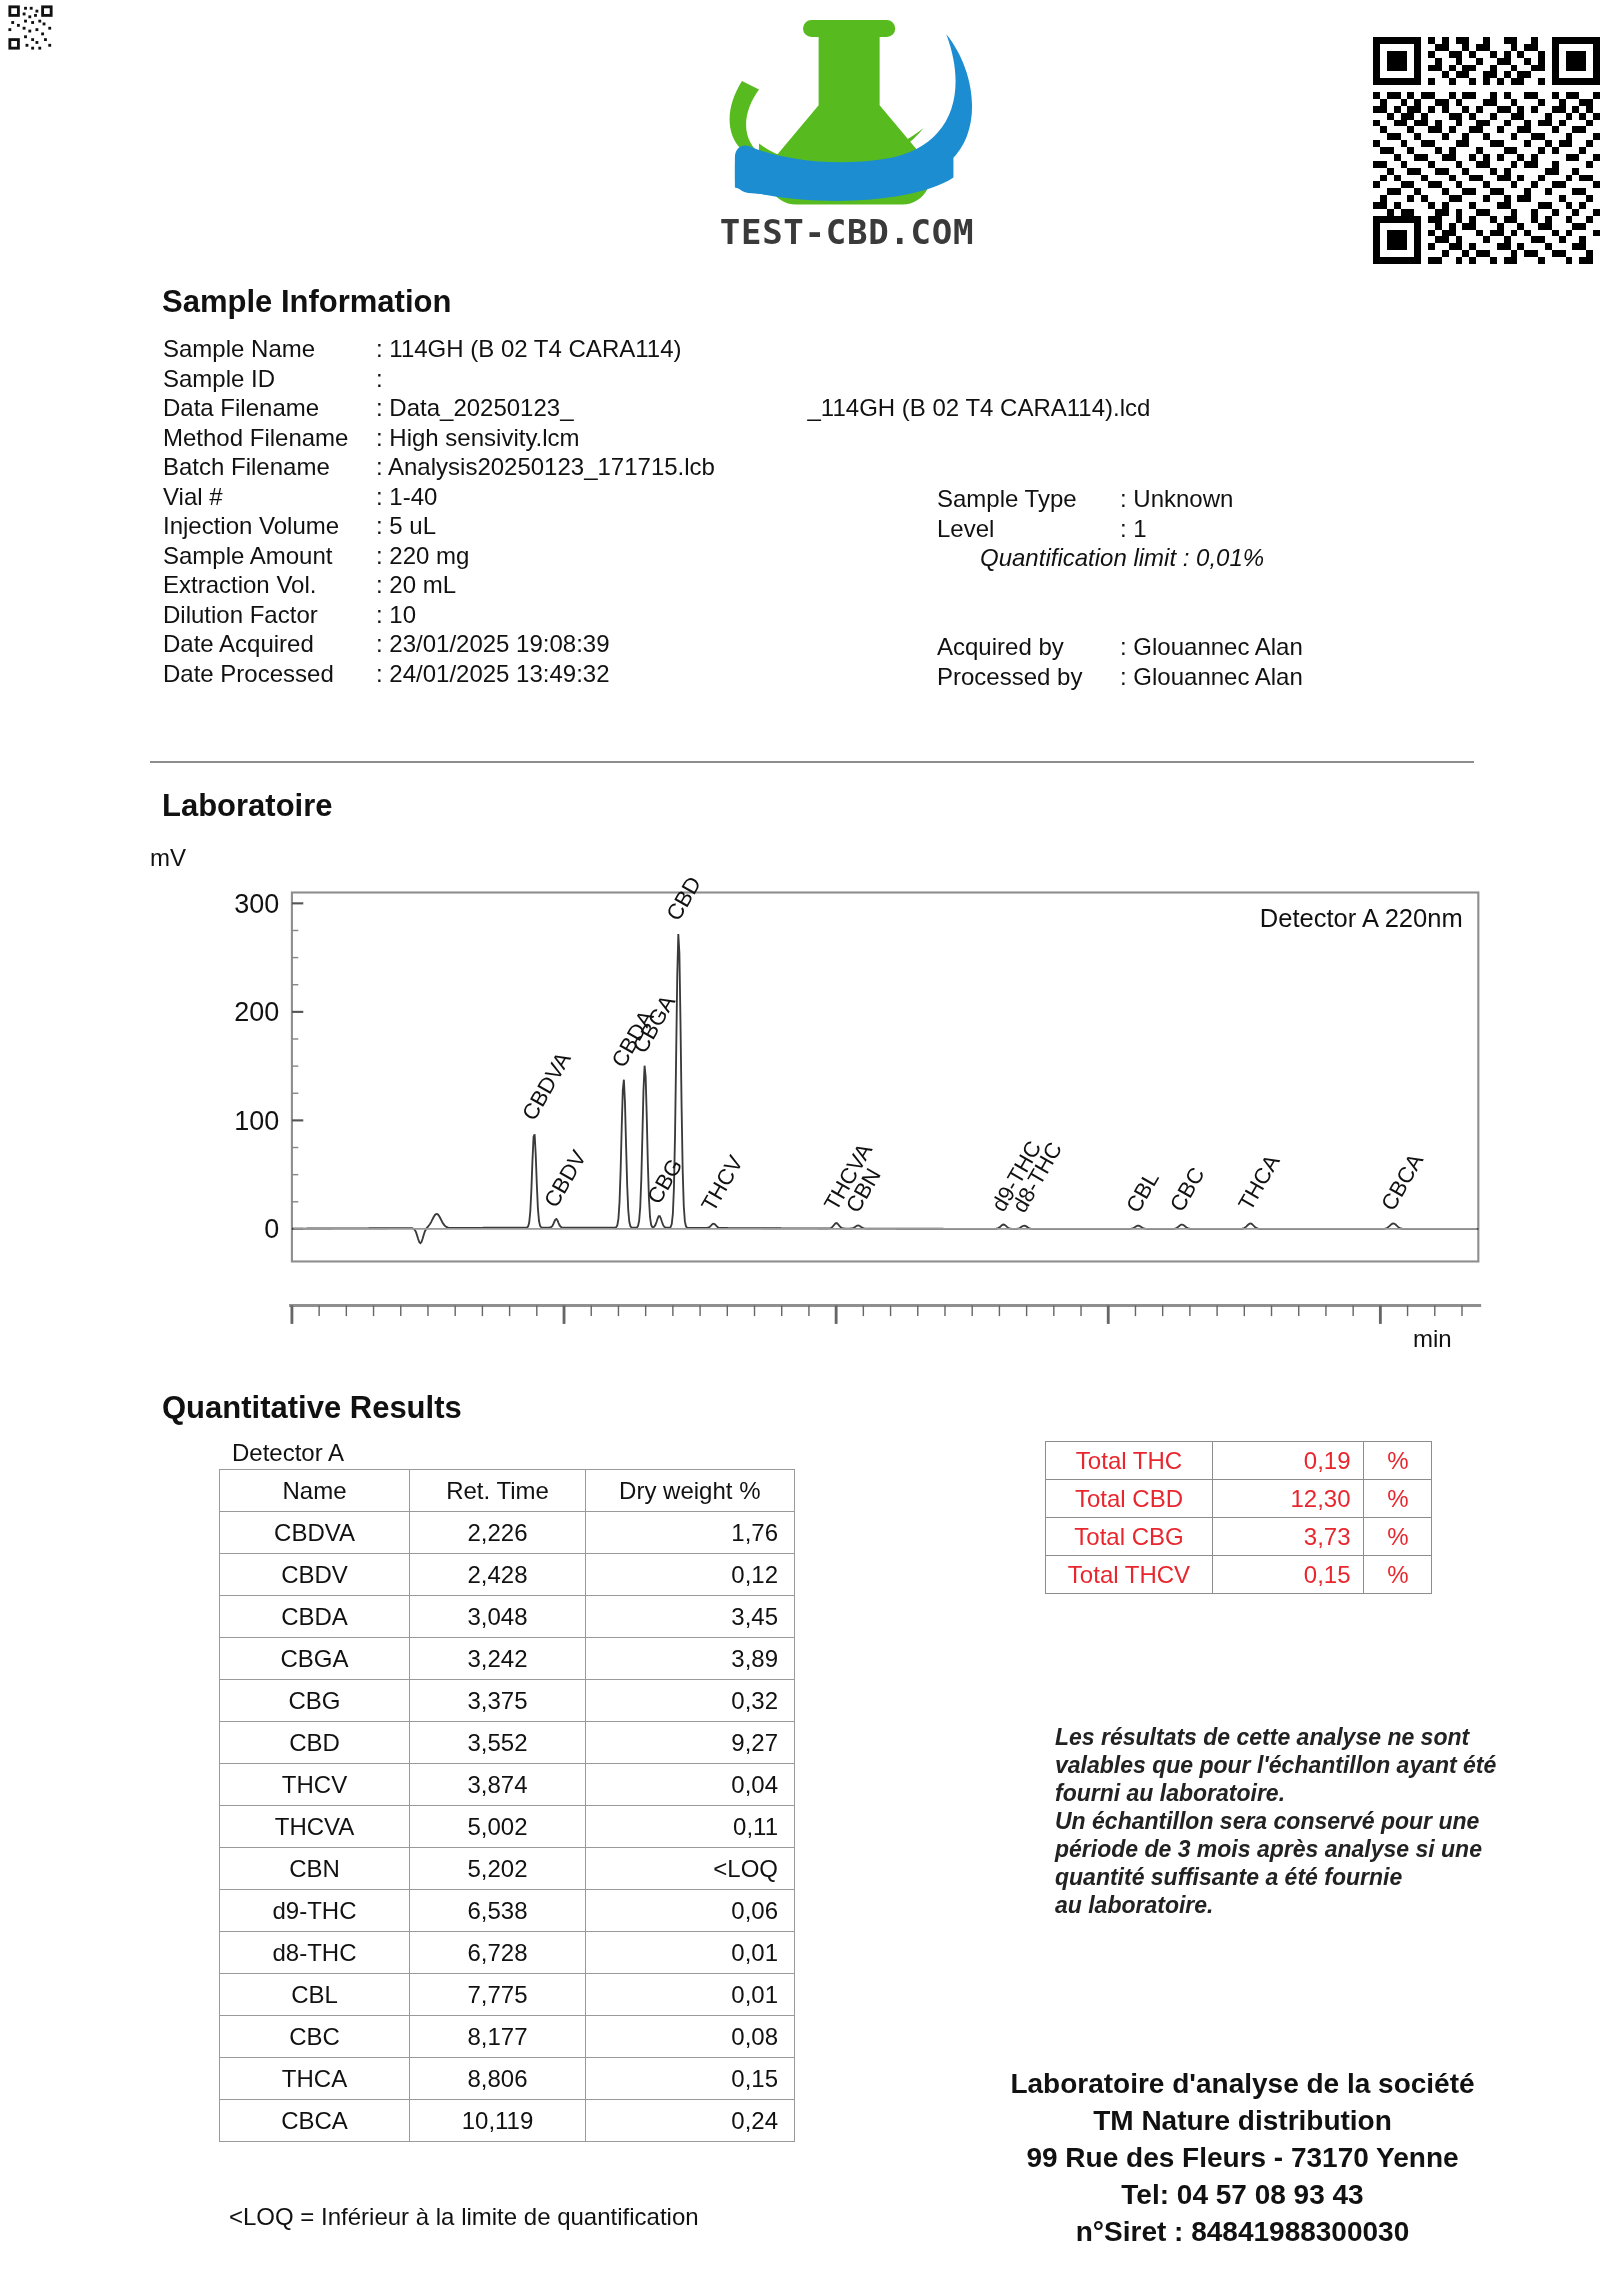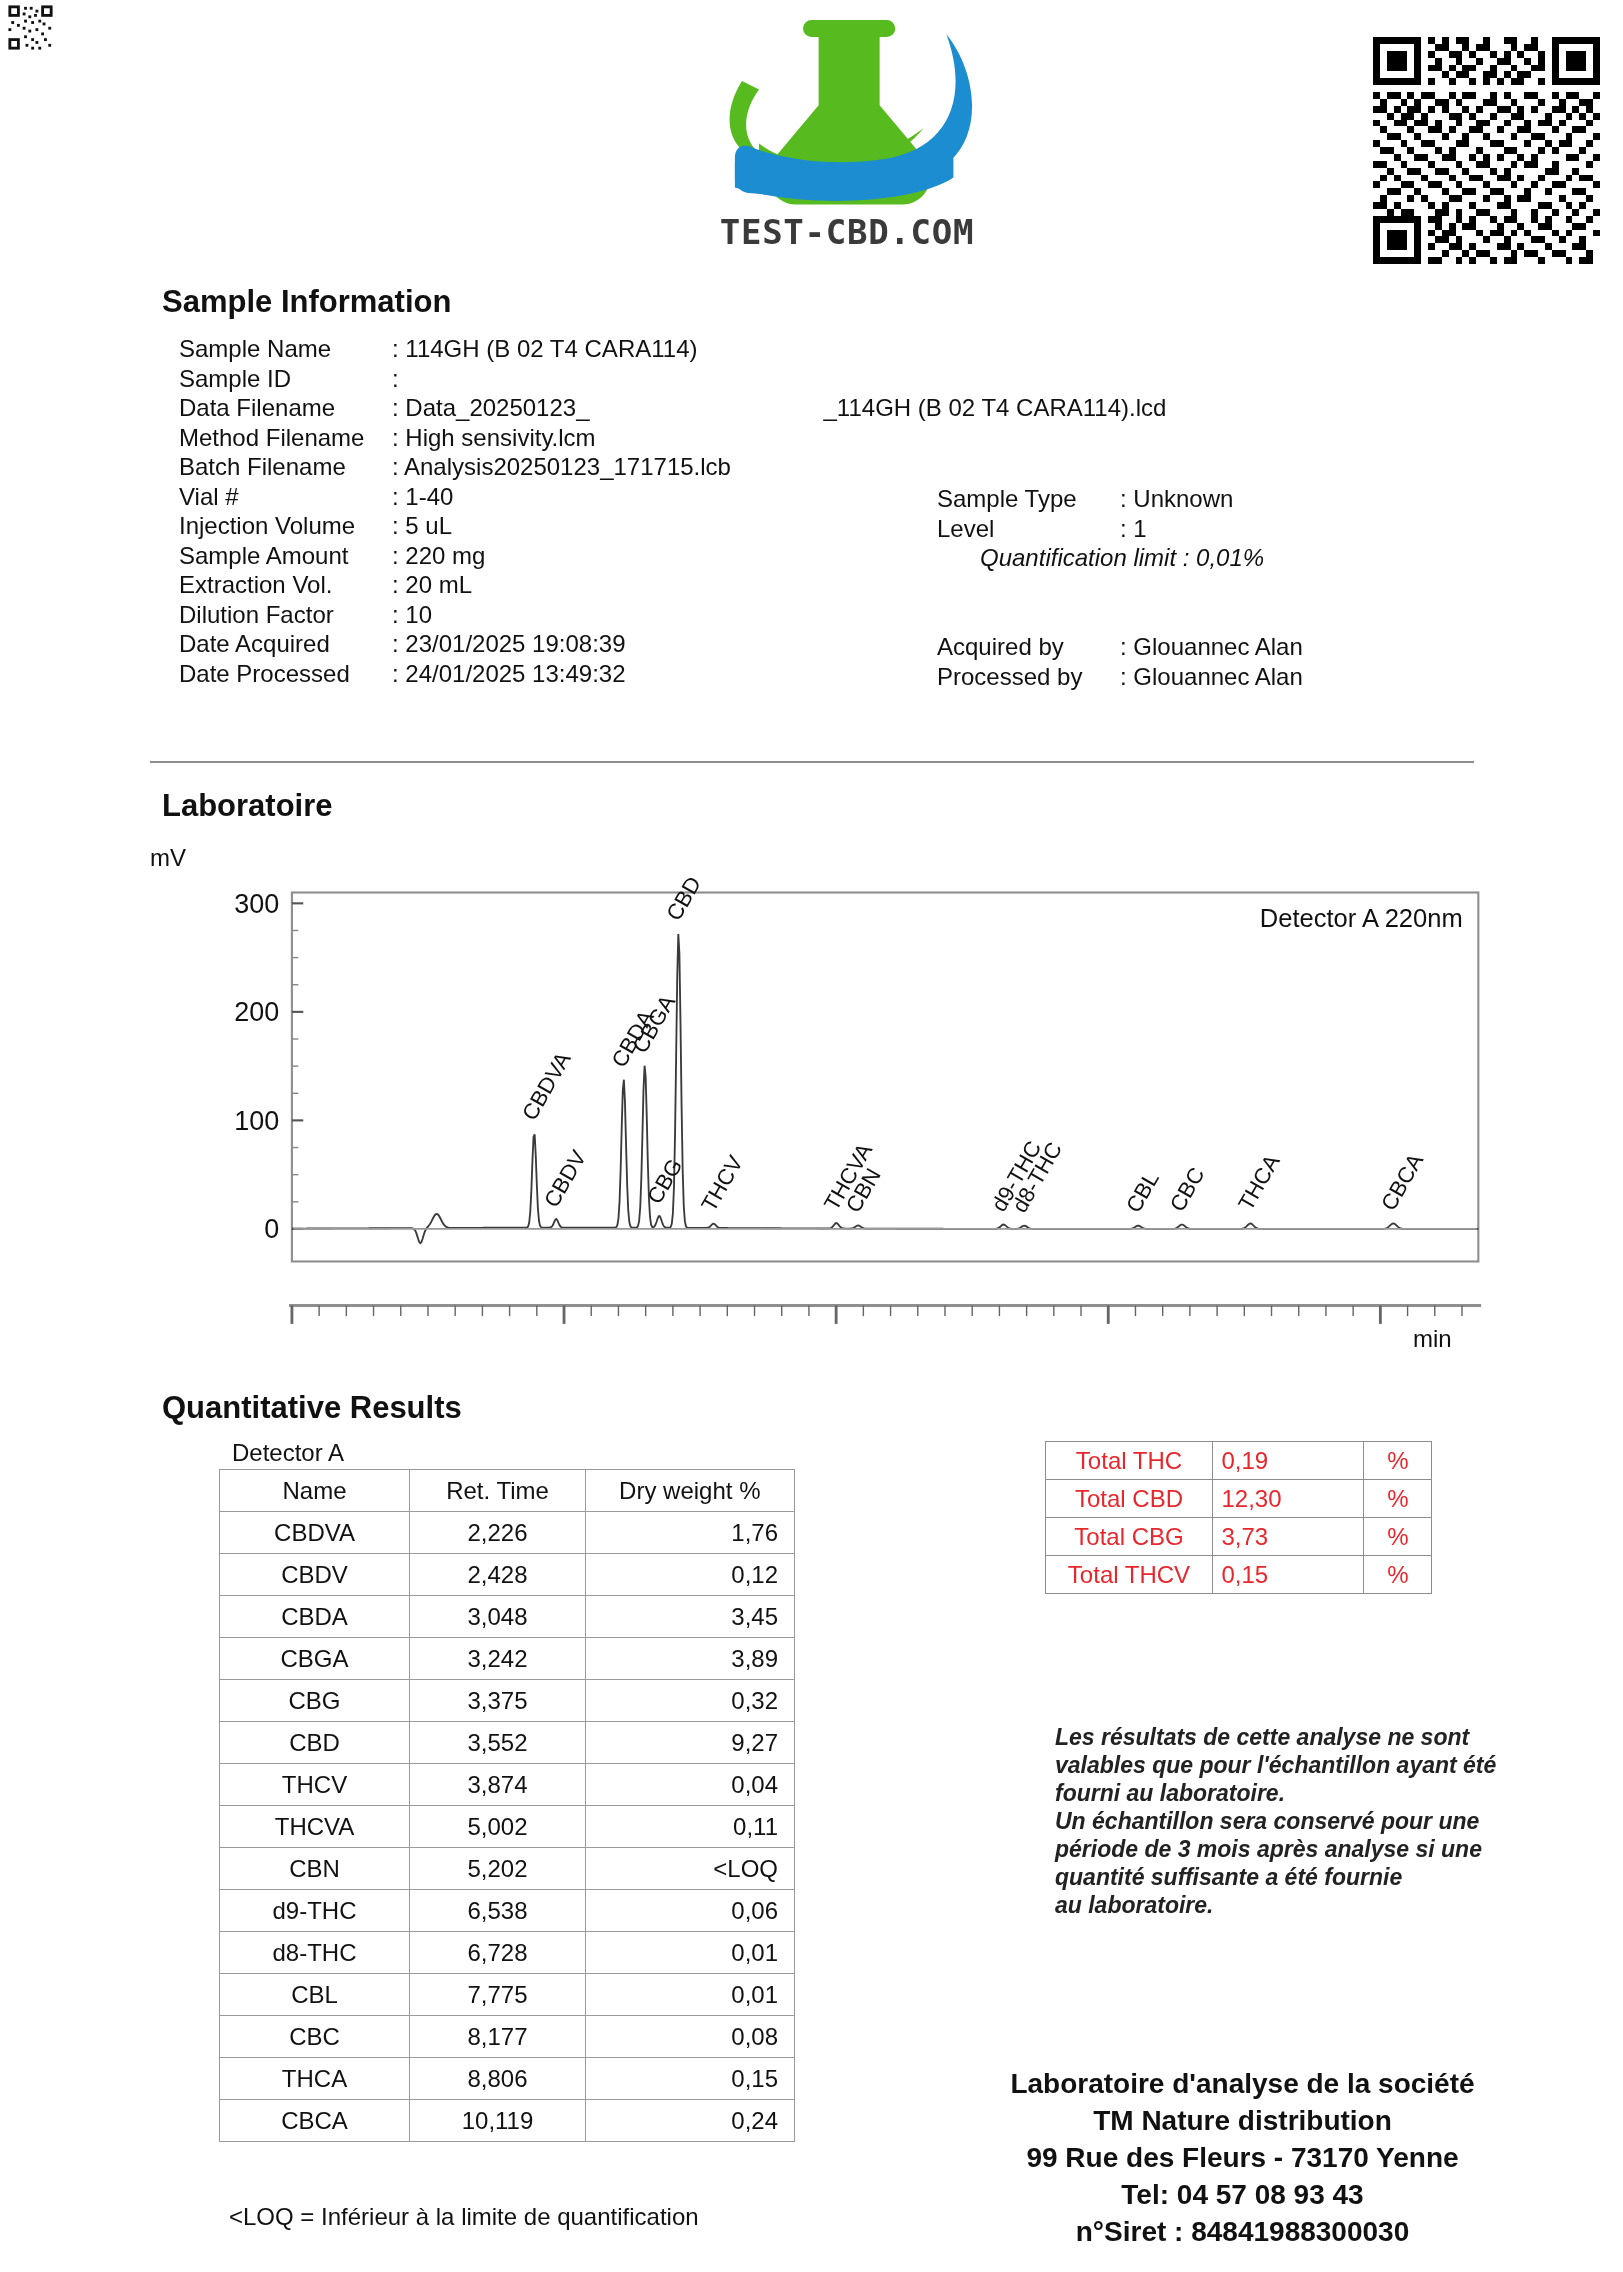--- a/index.html
+++ b/index.html
@@ -23,21 +23,21 @@
   .sec-title{
     font-size:31px;font-weight:bold;letter-spacing:0px;
   }
   #sample-info-title{position:absolute;left:162px;top:284px;}
   #chromatogram-title{position:absolute;left:162px;top:788px;}
   #quant-title{position:absolute;top:1390px;left:162px;}
 
   .hr{position:absolute;left:150px;top:761px;width:1324px;height:2.1px;background:#8d8d8d;}
 
   
-  .info{position:absolute;left:179px;top:334px;font-size:24px;line-height:29.5px;}
+  .info{position:absolute;left:163px;top:334px;font-size:24px;line-height:29.5px;}
   .info .row{display:flex;}
   .info .lbl{width:213px;flex:none;}
   .info .val{white-space:pre;}
   .redact{display:inline-block;width:234px;}
 
   .info-right{position:absolute;left:937px;top:484px;font-size:24px;line-height:29.5px;}
   .info-right .row{display:flex;}
   .info-right .lbl{width:183px;flex:none;}
   .info-right .indent{padding-left:43px;font-style:italic;}
   .info-right2{position:absolute;left:937px;top:632px;font-size:24px;line-height:29.5px;}
@@ -70,21 +70,21 @@
 
   .loq-note{position:absolute;left:229px;top:2203px;font-size:24px;}
 
   
   table.totals{
     position:absolute;left:1045px;top:1441px;
     border-collapse:collapse;font-size:24px;color:#e8262d;
   }
   table.totals td{border:1.4px solid #8d8d8d;height:37px;padding:0 8.5px;}
   table.totals td.tl{width:149px;text-align:center;}
-  table.totals td.tv{width:129px;padding-right:12.8px;}
+  table.totals td.tv{width:129px;text-align:right;padding-right:12.8px;}
   table.totals td.tu{width:50px;text-align:center;}
 
   
   .disclaimer{
     position:absolute;left:1055px;top:1723px;
     font-size:23px;line-height:28px;font-style:italic;font-weight:bold;
     color:#222;
   }
 
   

